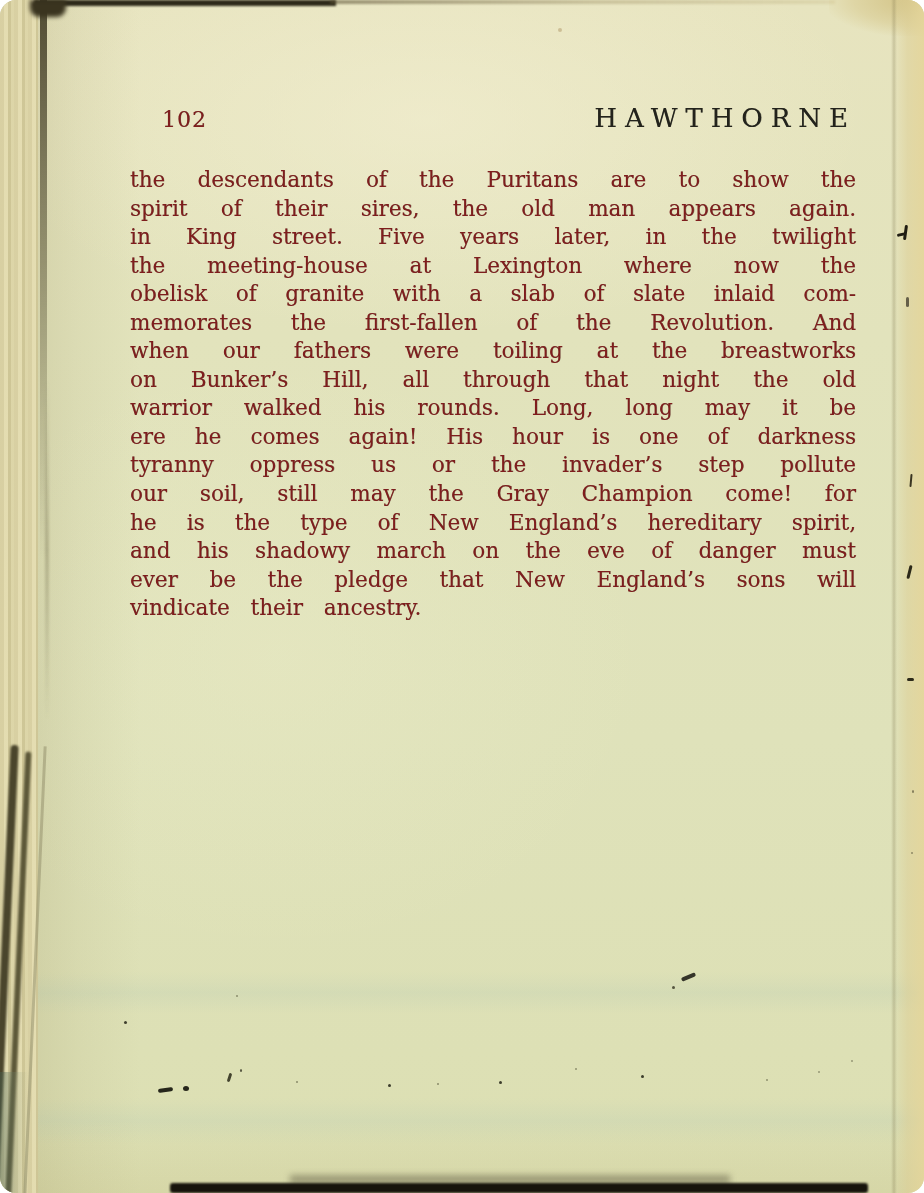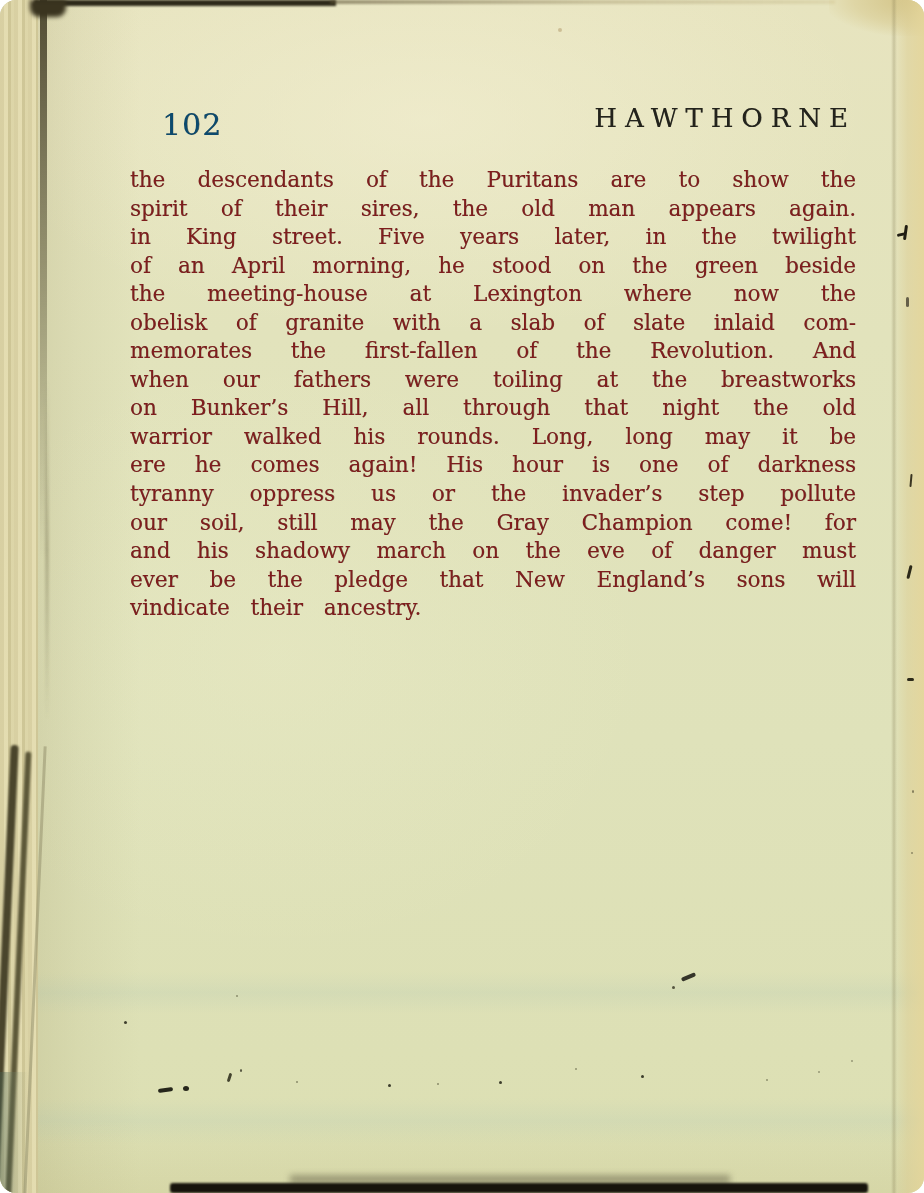--- a/index.html
+++ b/index.html
@@ -41,21 +41,21 @@
   .corner-blob{left:30px;top:0;width:36px;height:17px;background:#3a341f;border-radius:0 0 9px 9px;filter:blur(2px);}
   .torn-tr{left:829px;top:0;width:95px;height:36px;
     background:radial-gradient(ellipse at 100% 0, rgba(203,183,114,.8), rgba(210,192,126,.4) 52%, rgba(210,192,126,0) 76%);}
   .page-crease{left:891px;top:0;width:6px;height:1193px;
     background:linear-gradient(90deg, rgba(130,120,78,0), rgba(130,120,78,.30), rgba(130,120,78,0));}
   .right-strip{left:894px;top:0;width:30px;height:1193px;
     background:linear-gradient(90deg, rgba(219,204,146,0), rgba(221,206,148,.55) 45%, rgba(228,213,154,.9));}
   .edge-bottom{left:170px;top:1183px;width:698px;height:10px;background:#17140c;border-radius:3px;filter:blur(.8px);}
   .edge-bottom-shadow{left:290px;top:1175px;width:440px;height:9px;background:rgba(58,53,34,.38);filter:blur(3px);}
   
-  .pagenum{left:162px;top:107px;font-size:30px;color:#0c4a6e;letter-spacing:1px;
+  .pagenum{left:162px;top:107px;font-size:22px;color:#7f1d1d;letter-spacing:1px;
     text-shadow:.3px .3px .4px rgba(40,40,28,.55);}
   .runhead{left:130px;top:103px;width:726px;text-align:right;font-size:26px;color:#23231c;
     letter-spacing:8px;padding-left:28px;box-sizing:border-box;
     text-shadow:.3px .3px .4px rgba(30,30,22,.55);}
   .bodytext{left:130px;top:166px;width:726px;font-size:21.5px;line-height:28.55px;color:#7f1d1d;
     text-shadow:.3px .3px .35px rgba(44,44,32,.5);}
   .bodyline{text-align:justify;text-align-last:justify;white-space:normal;}
   .bodyline.last{text-align-last:left;word-spacing:14px;}
   
   .spk{background:#3c3c2b;border-radius:50%;}
@@ -90,30 +90,30 @@
   <div class="abs edge-bottom-shadow"></div>
   <div class="abs edge-bottom"></div>
 
   <div class="abs pagenum">102</div>
   <div class="abs runhead">HAWTHORNE</div>
 
   <div class="abs bodytext">
     <div class="bodyline">the descendants of the Puritans are to show the</div>
     <div class="bodyline">spirit of their sires, the old man appears again.</div>
     <div class="bodyline">in King street. Five years later, in the twilight</div>
-    <div class="bodyline">of an April morning, he stood on the green beside</div>
     <div class="bodyline">the meeting-house at Lexington where now the</div>
     <div class="bodyline">obelisk of granite with a slab of slate inlaid com-</div>
     <div class="bodyline">memorates the first-fallen of the Revolution. And</div>
     <div class="bodyline">when our fathers were toiling at the breastworks</div>
     <div class="bodyline">on Bunker’s Hill, all through that night the old</div>
     <div class="bodyline">warrior walked his rounds. Long, long may it be</div>
     <div class="bodyline">ere he comes again! His hour is one of darkness</div>
     <div class="bodyline">tyranny oppress us or the invader’s step pollute</div>
     <div class="bodyline">our soil, still may the Gray Champion come! for</div>
+    <div class="bodyline">he is the type of New England’s hereditary spirit,</div>
     <div class="bodyline">and his shadowy march on the eve of danger must</div>
     <div class="bodyline">ever be the pledge that New England’s sons will</div>
     <div class="bodyline last">vindicate their ancestry.</div>
   </div>
 
   <div class="abs dash" style="left:904px;top:225px;width:3px;height:15px;background:#201d12;transform:rotate(8deg);"></div>
   <div class="abs dash" style="left:897px;top:233px;width:9px;height:3px;background:#201d12;transform:rotate(-12deg);"></div>
   <div class="abs dash" style="left:906px;top:297px;width:3px;height:10px;background:rgba(70,65,50,.8);"></div>
   <div class="abs dash" style="left:910px;top:474px;width:2px;height:13px;background:#3a3522;transform:rotate(5deg);"></div>
   <div class="abs dash" style="left:908px;top:565px;width:3px;height:14px;background:#2c2919;transform:rotate(14deg);"></div>

